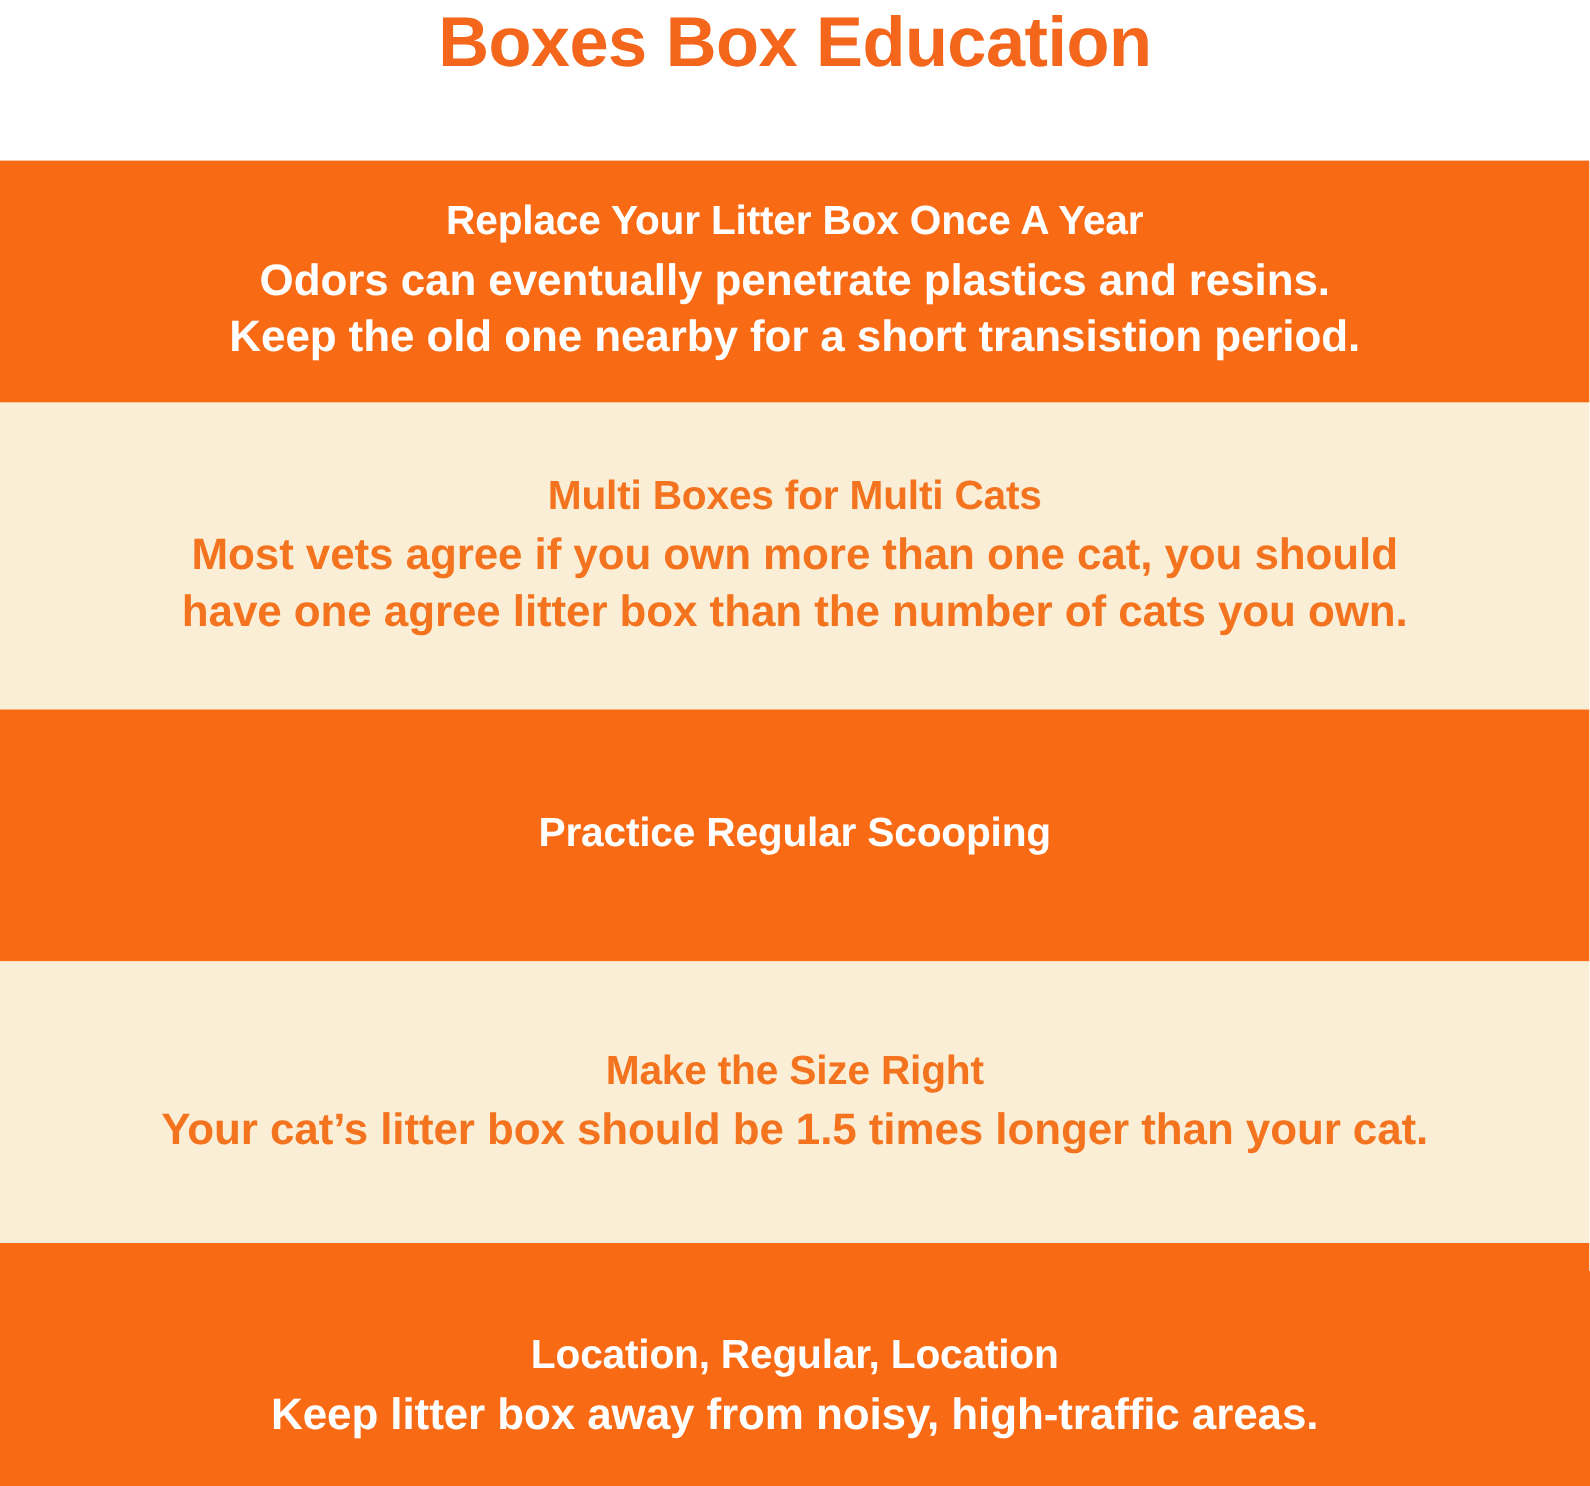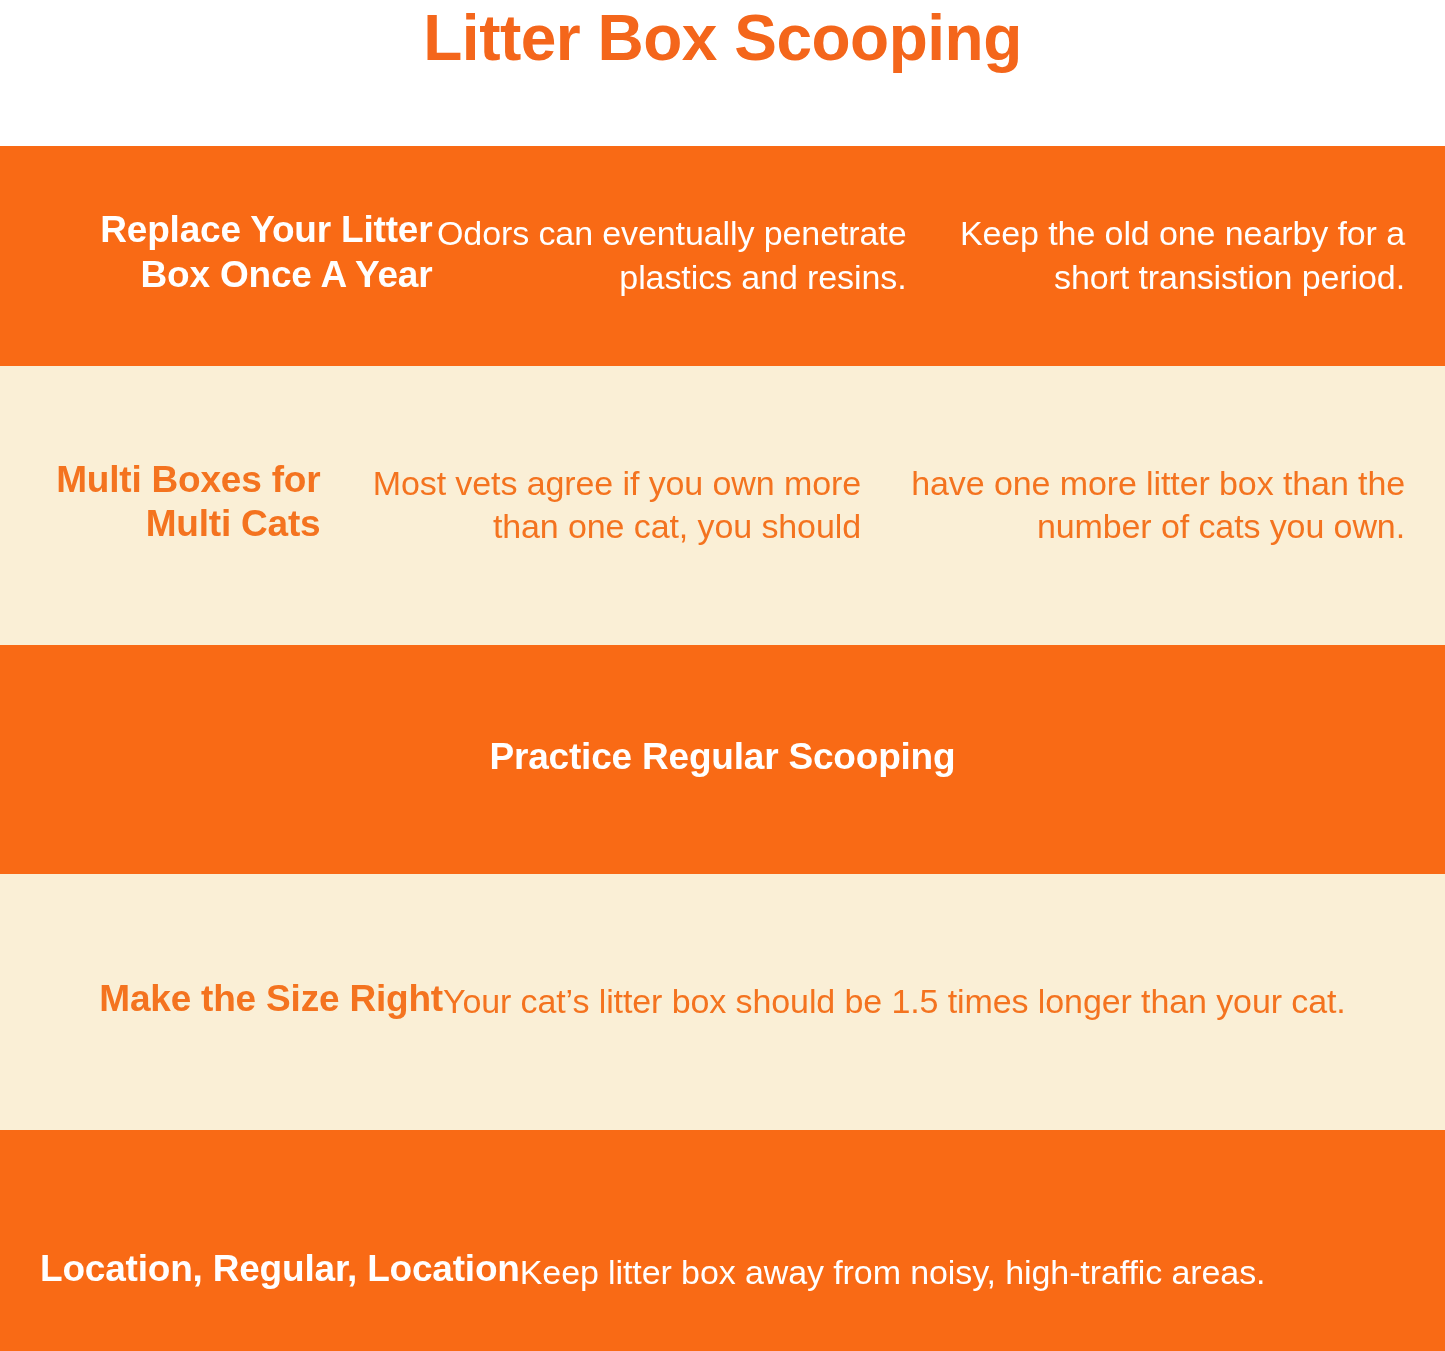--- a/index.html
+++ b/index.html
@@ -32,43 +32,43 @@
   .header-title {
     font-size: 64px;
     font-weight: bold;
     color: #f4661b;
     letter-spacing: -0.5px;
     line-height: 1.15;
     text-align: center;
   }
   .band {
     display: flex;
-    flex-direction: row;
+    flex-direction: column;
     align-items: center;
     justify-content: center;
     box-sizing: border-box;
     text-align: right;
     padding: 16px 40px;
   }
   .band-orange {
     background: #f96a15;
   }
   .band-cream {
     background: #faefd6;
   }
   .band-title {
     font-size: 37px;
     font-weight: bold;
     line-height: 1.2;
     margin-bottom: 6px;
     letter-spacing: -0.2px;
   }
   .band-body {
-    font-size: 34px;
-    font-weight: normal;
+    font-size: 40px;
+    font-weight: bold;
     line-height: 1.28;
     letter-spacing: -0.1px;
   }
   .band-orange .band-title,
   .band-orange .band-body {
     color: #ffffff;
   }
   .band-cream .band-title,
   .band-cream .band-body {
     color: #f4731f;
@@ -78,33 +78,33 @@
   .band-3 { height: 248px; }
   .band-4 { height: 278px; }
   .band-5 { height: 233px; justify-content: flex-start; padding-top: 80px; }
 </style>
 </head>
 <body>
 
 <div class="page">
 
   <div class="header">
-    <div class="header-title">Litter Box Scooping</div>
+    <div class="header-title">Boxes Box Education</div>
   </div>
 
   <div class="band band-orange band-1">
     <div class="band-title">Replace Your Litter Box Once A Year</div>
     <div class="band-body">Odors can eventually penetrate plastics and resins.</div>
     <div class="band-body">Keep the old one nearby for a short transistion period.</div>
   </div>
 
   <div class="band band-cream band-2">
     <div class="band-title">Multi Boxes for Multi Cats</div>
     <div class="band-body">Most vets agree if you own more than one cat, you should</div>
-    <div class="band-body">have one more litter box than the number of cats you own.</div>
+    <div class="band-body">have one agree litter box than the number of cats you own.</div>
   </div>
 
   <div class="band band-orange band-3">
     <div class="band-title">Practice Regular Scooping</div>
   </div>
 
   <div class="band band-cream band-4">
     <div class="band-title">Make the Size Right</div>
     <div class="band-body">Your cat’s litter box should be 1.5 times longer than your cat.</div>
   </div>

